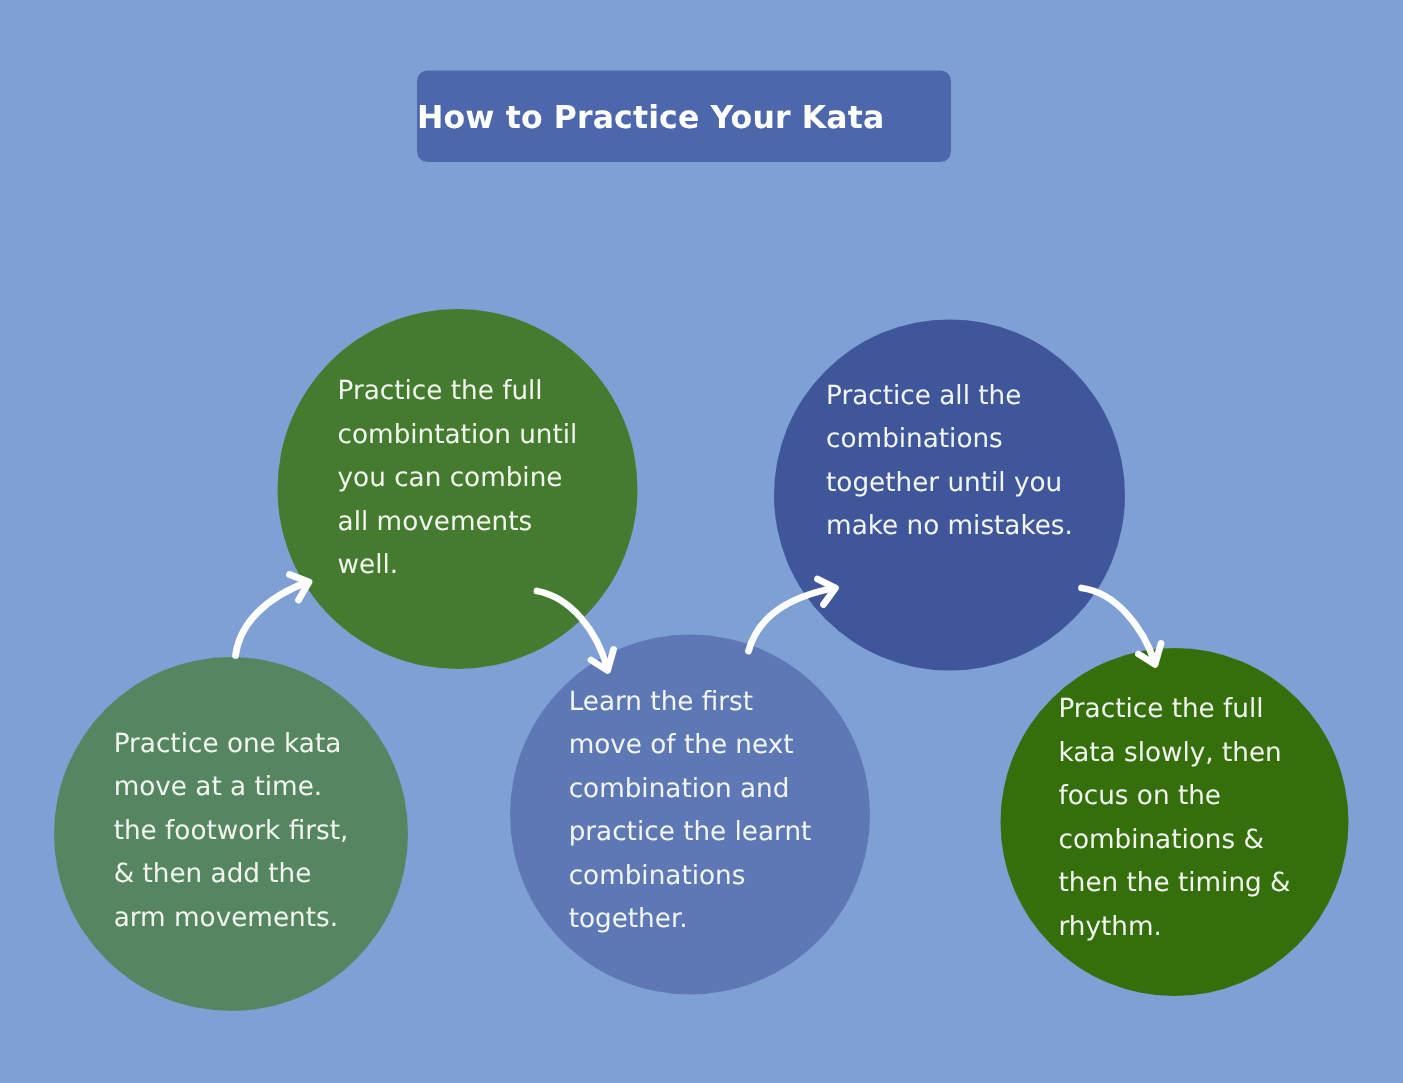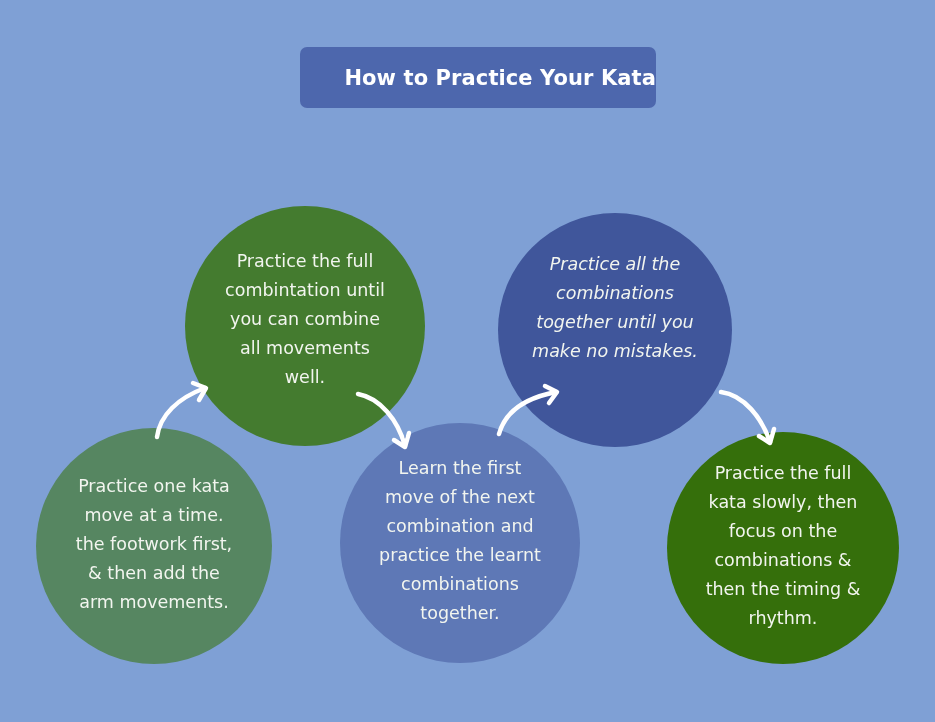--- a/index.html
+++ b/index.html
@@ -5,49 +5,49 @@
     html, body { margin: 0; padding: 0; }
     body {
       width: 935px; height: 722px;
       background: #7fa0d5;
       position: relative;
       overflow: hidden;
       font-family: "DejaVu Sans", sans-serif;
     }
     .title-box {
       position: absolute;
-      left: 300px; top: 47px;
+      left: 278px; top: 47px;
       width: 356px; height: 61px;
       background: #4d67ad;
       border-radius: 7px;
-      display: flex; align-items: center; justify-content: flex-end;
+      display: flex; align-items: center; justify-content: flex-start;
     }
     .title-text {
       color: #ffffff;
       font-weight: bold;
       font-size: 21px;
       letter-spacing: 0.1px;
     }
     .step {
       position: absolute;
       border-radius: 50%;
       display: flex; align-items: center; justify-content: center;
-      text-align: center;
+      text-align: left;
       box-sizing: border-box;
     }
     .step-text {
       color: #f2f5ef;
       font-size: 17.5px;
       line-height: 29px;
       white-space: pre-line;
     }
-    #step-1 { left: 36px;  top: 428px; width: 236px; height: 236px; }
+    #step-1 { left: 36px;  top: 438px; width: 236px; height: 236px; }
     #step-2 { left: 185px; top: 206px; width: 240px; height: 240px; }
     #step-3 { left: 340px; top: 423px; width: 240px; height: 240px; }
-    #step-4 { left: 498px; top: 213px; width: 234px; height: 234px; font-style: italic; }
+    #step-4 { left: 516px; top: 213px; width: 234px; height: 234px; }
     #step-5 { left: 667px; top: 432px; width: 232px; height: 232px; }
     #step-1 .step-text { margin-top: -4px; }
     #step-2 .step-text { margin-top: -14px; }
     #step-3 .step-text { margin-top: -4px; }
     #step-4 .step-text { margin-top: -44px; }
     #step-5 .step-text { margin-top: -4px; }
     svg.arrows {
       position: absolute; left: 0; top: 0;
       width: 935px; height: 722px;
       pointer-events: none;

